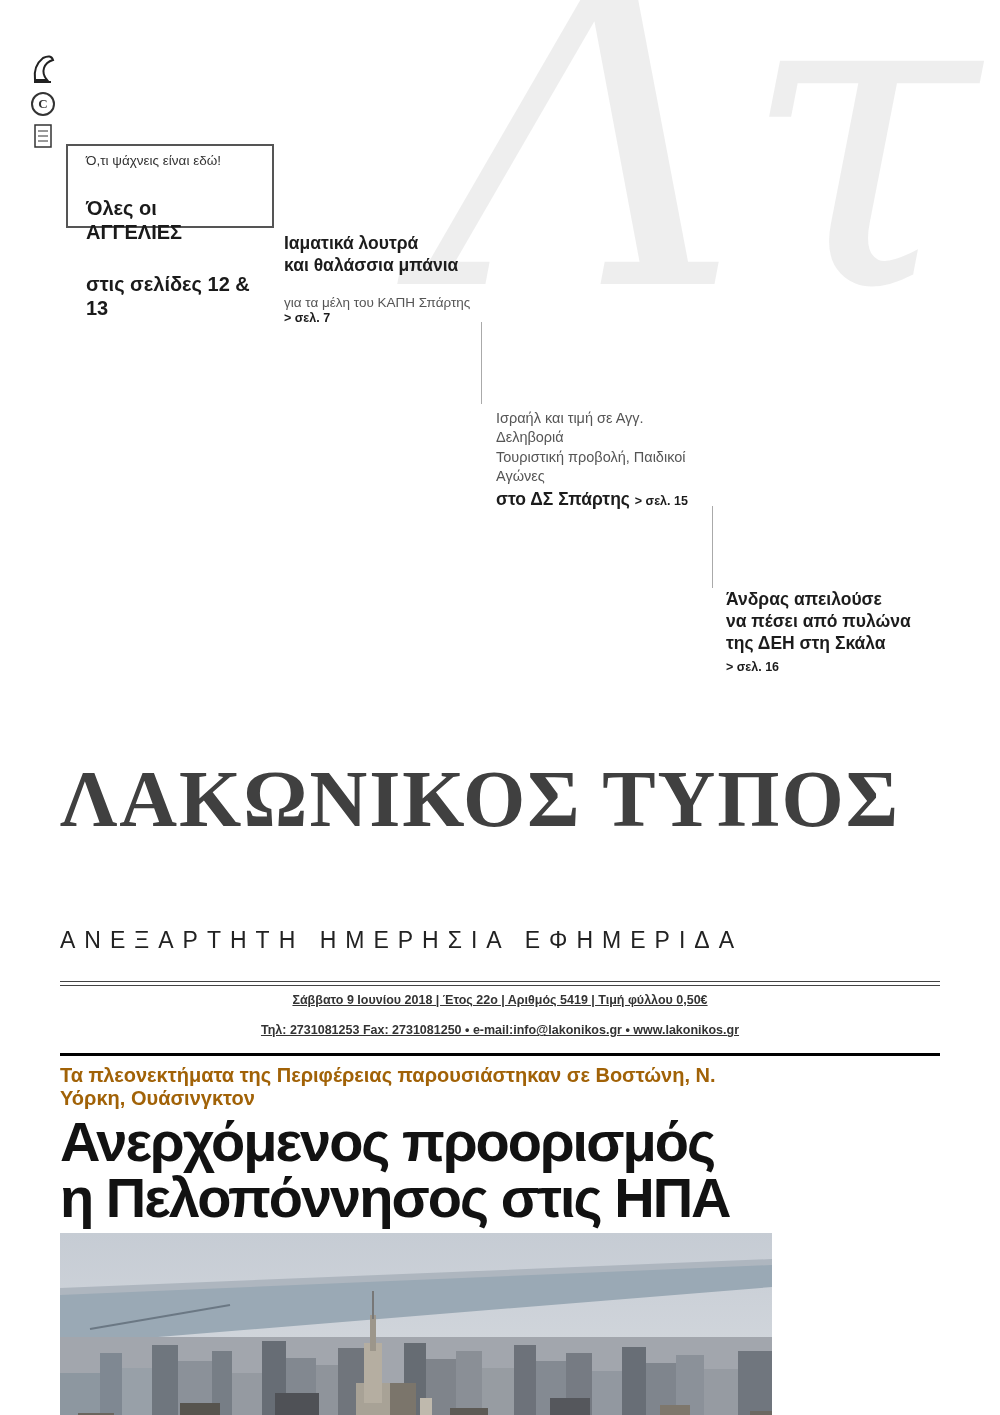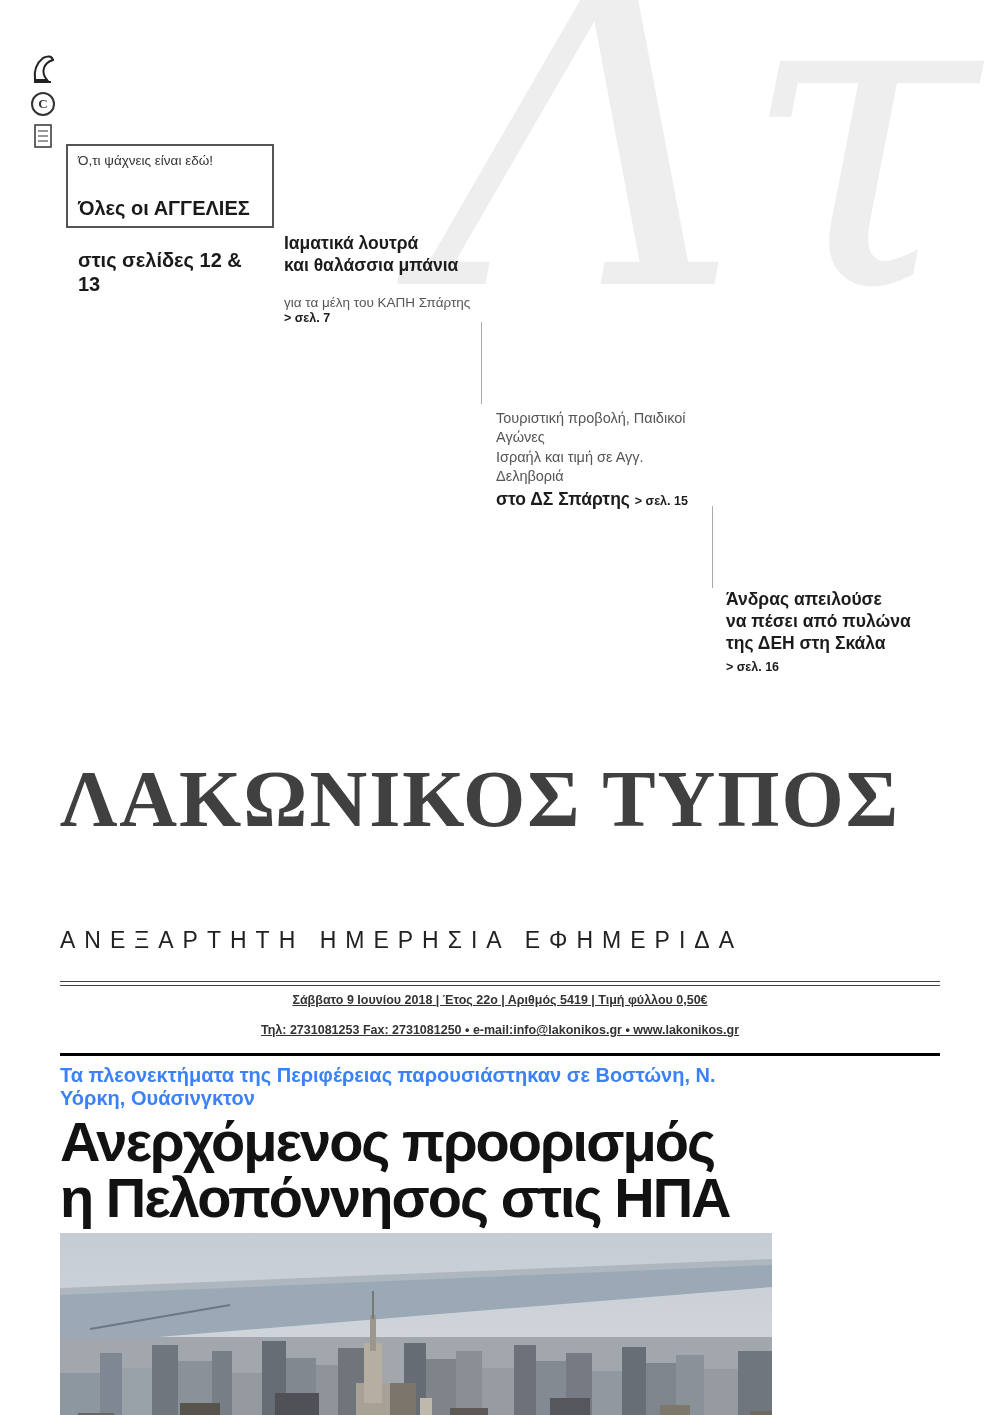--- a/index.html
+++ b/index.html
@@ -9,41 +9,41 @@
   
   .watermark{position:absolute;left:430px;top:-80px;font-family:"DejaVu Serif",serif;
     font-style:italic;font-size:430px;color:rgba(90,90,90,0.10);z-index:0;line-height:1;
     pointer-events:none;}
   .z{position:relative;z-index:1;}
   
   .edge-logos{left:28px;top:54px;width:30px;display:flex;flex-direction:column;gap:8px;align-items:center;}
   .logo-circ{width:20px;height:20px;border:2px solid #333;border-radius:50%;
     font:bold 13px "Liberation Serif",serif;color:#333;display:flex;align-items:center;justify-content:center;}
   .teaser-box{left:66px;top:50px;width:208px;height:84px;border:2px solid #555;
-    padding:7px 10px;box-sizing:border-box;}
+    padding:7px 18px;box-sizing:border-box;}
   .tb-l1{font-size:13.5px;color:#333;margin-bottom:2px;}
   .tb-l2{font-size:20px;font-weight:bold;color:#1a1a1a;line-height:1.2;margin-top:28px;}
   .teaser{font-size:14.5px;color:#555;line-height:1.35;}
   .t-bold{font-size:17.5px;font-weight:bold;color:#1c1c1c;line-height:1.25;}
   .t-light{font-size:13.5px;color:#555;}
   .pg{font-size:12.5px;font-weight:bold;color:#1c1c1c;white-space:nowrap;}
   .vdiv{width:1px;background:#aaa;}
   
   .m-title{left:60px;top:136px;width:880px;text-align:left;
     font-family:"Liberation Serif",serif;font-weight:bold;font-size:80px;line-height:1;
     letter-spacing:2px;color:#404040;white-space:nowrap;}
   .m-sub{left:60px;top:224px;width:880px;text-align:left;font-size:23px;
     letter-spacing:9px;color:#222;}
   .dbl-rule{left:60px;top:251px;width:880px;height:3px;border-top:1px solid #444;border-bottom:1px solid #444;}
   .dateline{left:60px;top:258px;width:880px;text-align:center;font-size:12.5px;font-weight:bold;color:#333;text-decoration:underline;}
   .dateline2{top:274px;}
   .thick-rule{left:60px;top:290px;width:880px;height:3px;background:#000;}
   
   .a1{left:60px;top:298px;width:712px;}
-  .kicker{font-size:20px;font-weight:bold;color:#3b82f6;margin-bottom:4px;}
+  .kicker{font-size:20px;font-weight:bold;color:#a16207;margin-bottom:4px;}
   .h1{font-size:56px;line-height:0.99;font-weight:bold;letter-spacing:-2px;color:#121212;}
   .photo-main{width:712px;height:345px;margin-top:8px;display:block;}
 </style>
 </head>
 <body>
 
 <div class="watermark">Λτ</div>
 
 <div class="abs edge-logos z">
   <svg width="24" height="30" viewBox="0 0 24 30">
@@ -70,22 +70,22 @@
   <div class="t-bold">και θαλάσσια μπάνια</div>
   <div class="t-light" style="margin-top:18px;">
     <span>για τα μέλη του ΚΑΠΗ Σπάρτης</span>
     <span class="pg">&gt; σελ. 7</span>
   </div>
 </div>
 
 <div class="abs vdiv z" style="left:481px;top:52px;height:82px;"></div>
 
 <div class="abs z" style="left:496px;top:57px;width:208px;">
+  <div class="teaser">Ισραήλ και τιμή σε Αγγ. Δεληβοριά</div>
   <div class="teaser">Τουριστική προβολή, Παιδικοί Αγώνες</div>
-  <div class="teaser">Ισραήλ και τιμή σε Αγγ. Δεληβοριά</div>
   <div class="t-bold" style="margin-top:2px;">
     <span>στο ΔΣ Σπάρτης</span>
     <span class="pg">&gt; σελ. 15</span>
   </div>
 </div>
 
 <div class="abs vdiv z" style="left:712px;top:52px;height:82px;"></div>
 
 <div class="abs z" style="left:726px;top:53px;width:216px;">
   <div class="t-bold">Άνδρας απειλούσε</div>

